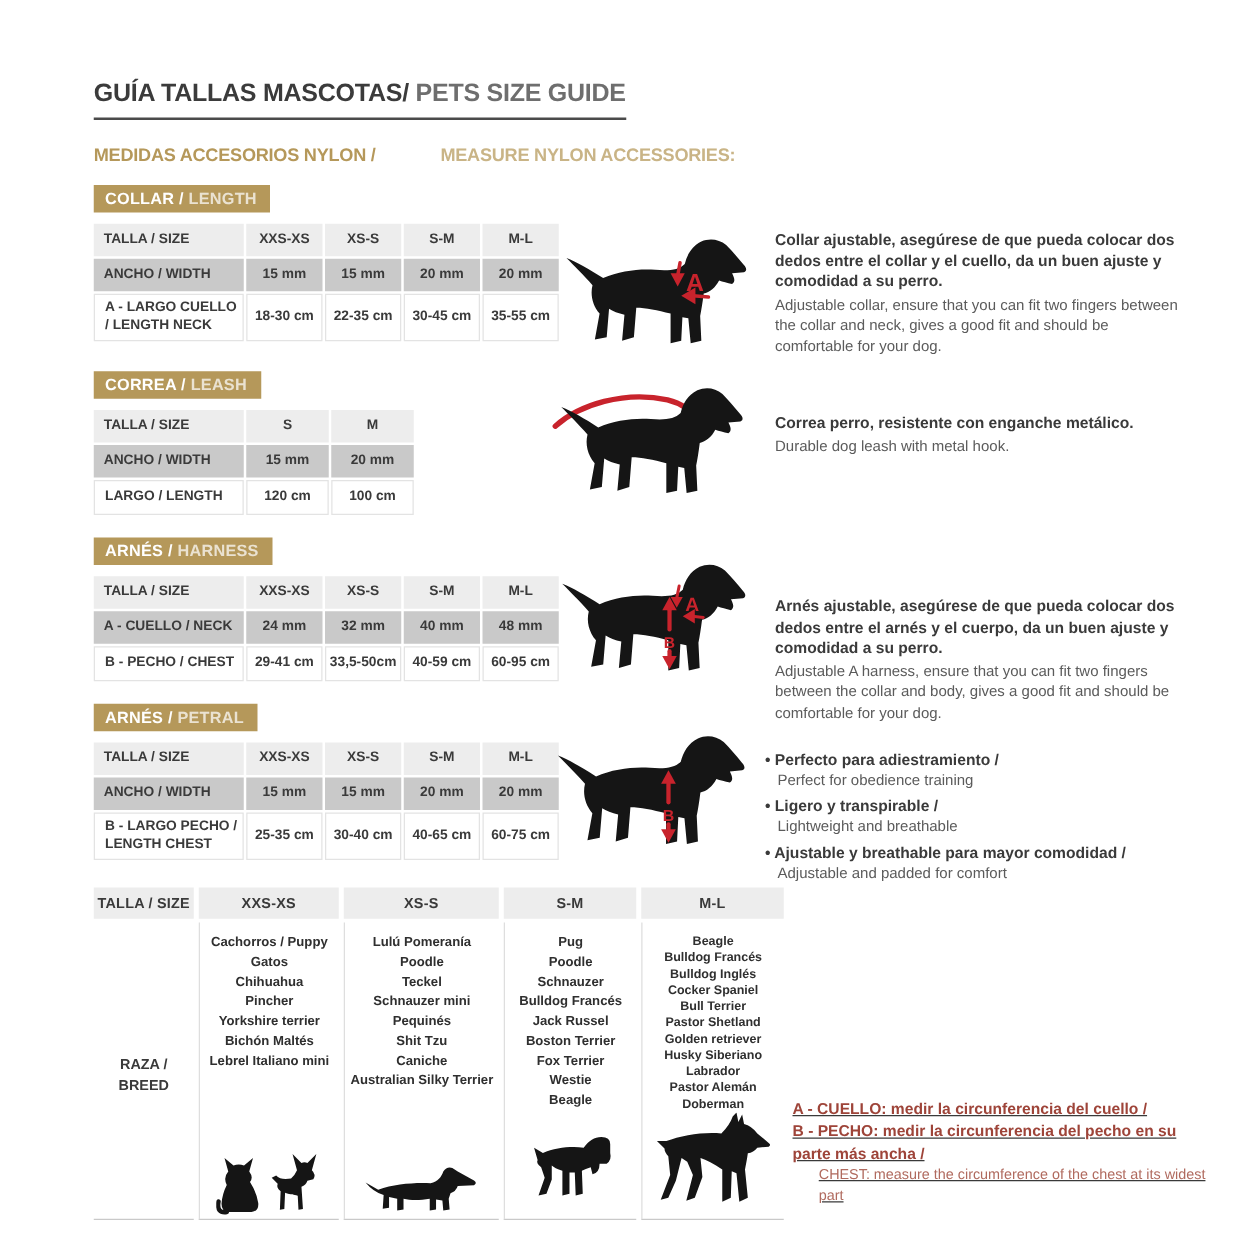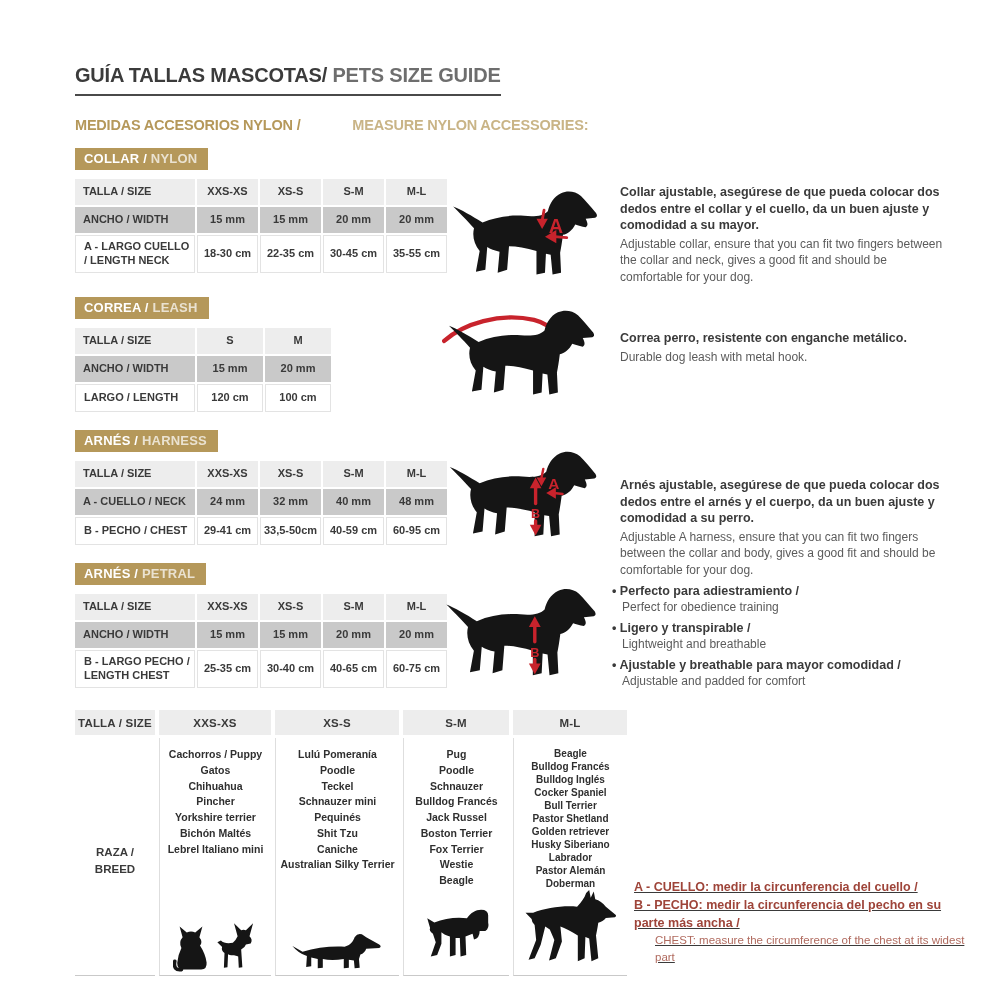--- a/index.html
+++ b/index.html
@@ -76,21 +76,21 @@
   <div class="abs" style="left:75px;top:64px;">
     <div class="title">
       <span class="es">GUÍA TALLAS MASCOTAS/</span><span class="en"> PETS SIZE GUIDE</span>
     </div>
   </div>
   <div class="abs subtitle" style="left:75px;top:117px;">
     <span class="es">MEDIDAS ACCESORIOS NYLON / </span><span class="en">MEASURE NYLON ACCESSORIES:</span>
   </div>
 
   <div class="abs chip" style="left:75px;top:148px;">
-    <span>COLLAR / </span><span class="en">NYLON</span>
+    <span>COLLAR / </span><span class="en">LENGTH</span>
   </div>
   <table class="spec abs" style="left:73px;top:177px;">
     <tbody>
         <tr class="r-head">
       <td class="lab">TALLA / SIZE</td>
       <td class="v4">XXS-XS</td>
       <td class="v4">XS-S</td>
       <td class="v4">S-M</td>
       <td class="v4">M-L</td>
     </tr>
@@ -116,21 +116,21 @@
       <path class="dogfill" d="M7,30 C15,33 27,40 38,47 C52,41 68,39 82,40 C94,41 102,40 107,35 C109,27 113,20 121,16 C128,13 136,14 142,19 C147,24 152,30 157,36 C159,38 160,41 157,42 L147,43 C149,47 150,50 147,52 C143,51 139,50 136,49 C133,55 128,59 123,60 C122,68 121,74 120,79 L121,100 L112,102 L110,81 L105,80 L104,100 L95,102 L95,77 C84,74 74,72 66,72 L64,97 L54,100 L56,78 C51,77 46,75 43,73 L41,97 L31,99 L35,77 C29,70 27,61 29,53 C22,45 13,36 7,30 Z"></path>
       <path class="mk-stroke" d="M103,34 L101,45" stroke-width="3"></path>
       <polygon class="mk" points="95,43 107,43 101,54"></polygon>
       <text class="mk-letter" x="108" y="58" font-size="21">A</text>
       <path class="mk-stroke" d="M127,63 L114,62" stroke-width="3"></path>
       <polygon class="mk" points="116,55 116,69 104,62"></polygon>
     </svg>
   </div>
 
   <div class="abs desc" style="left:620px;top:184px;">
-    <div class="desc-es">Collar ajustable, asegúrese de que pueda colocar dos dedos entre el collar y el cuello, da un buen ajuste y comodidad a su mayor.</div>
+    <div class="desc-es">Collar ajustable, asegúrese de que pueda colocar dos dedos entre el collar y el cuello, da un buen ajuste y comodidad a su perro.</div>
     <div class="desc-en">Adjustable collar, ensure that you can fit two fingers between the collar and neck, gives a good fit and should be comfortable for your dog.</div>
   </div>
 
   <div class="abs chip" style="left:75px;top:297px;">
     <span>CORREA / </span><span class="en">LEASH</span>
   </div>
   <table class="spec abs" style="left:73px;top:326px;">
     <tbody>
         <tr class="r-head">
       <td class="lab">TALLA / SIZE</td>
@@ -245,21 +245,21 @@
     <svg width="170" height="110" viewBox="0 0 170 112" aria-hidden="true">
       <path class="dogfill" d="M7,30 C15,33 27,40 38,47 C52,41 68,39 82,40 C94,41 102,40 107,35 C109,27 113,20 121,16 C128,13 136,14 142,19 C147,24 152,30 157,36 C159,38 160,41 157,42 L147,43 C149,47 150,50 147,52 C143,51 139,50 136,49 C133,55 128,59 123,60 C122,68 121,74 120,79 L121,100 L112,102 L110,81 L105,80 L104,100 L95,102 L95,77 C84,74 74,72 66,72 L64,97 L54,100 L56,78 C51,77 46,75 43,73 L41,97 L31,99 L35,77 C29,70 27,61 29,53 C22,45 13,36 7,30 Z"></path>
       <polygon class="mk" points="91,53 103,53 97,42"></polygon>
       <path class="mk-stroke" d="M97,53 L97,68" stroke-width="3.5"></path>
       <text class="mk-letter" x="97" y="83" font-size="13" text-anchor="middle">B</text>
       <path class="mk-stroke" d="M97,86 L97,92" stroke-width="3.5"></path>
       <polygon class="mk" points="91,90 103,90 97,101"></polygon>
     </svg>
   </div>
 
-  <div class="abs bullets" style="left:612px;top:583px;">
+  <div class="abs bullets" style="left:612px;top:600px;">
     <div class="b-es">Perfecto para adiestramiento /</div>
     <div class="b-en">Perfect for obedience training</div>
     <div class="b-es">Ligero y transpirable /</div>
     <div class="b-en">Lightweight and breathable</div>
     <div class="b-es">Ajustable y breathable para mayor comodidad /</div>
     <div class="b-en">Adjustable and padded for comfort</div>
   </div>
 
   <div class="abs breed-grid" style="left:75px;top:710px;width:552px;row-gap:3px;">
     <div class="bh">TALLA /  SIZE</div>

